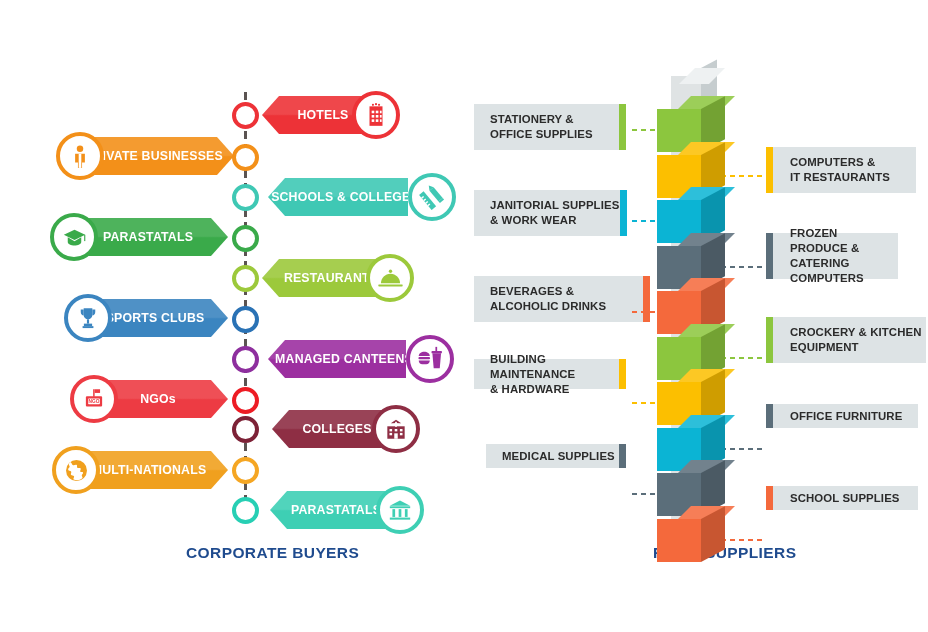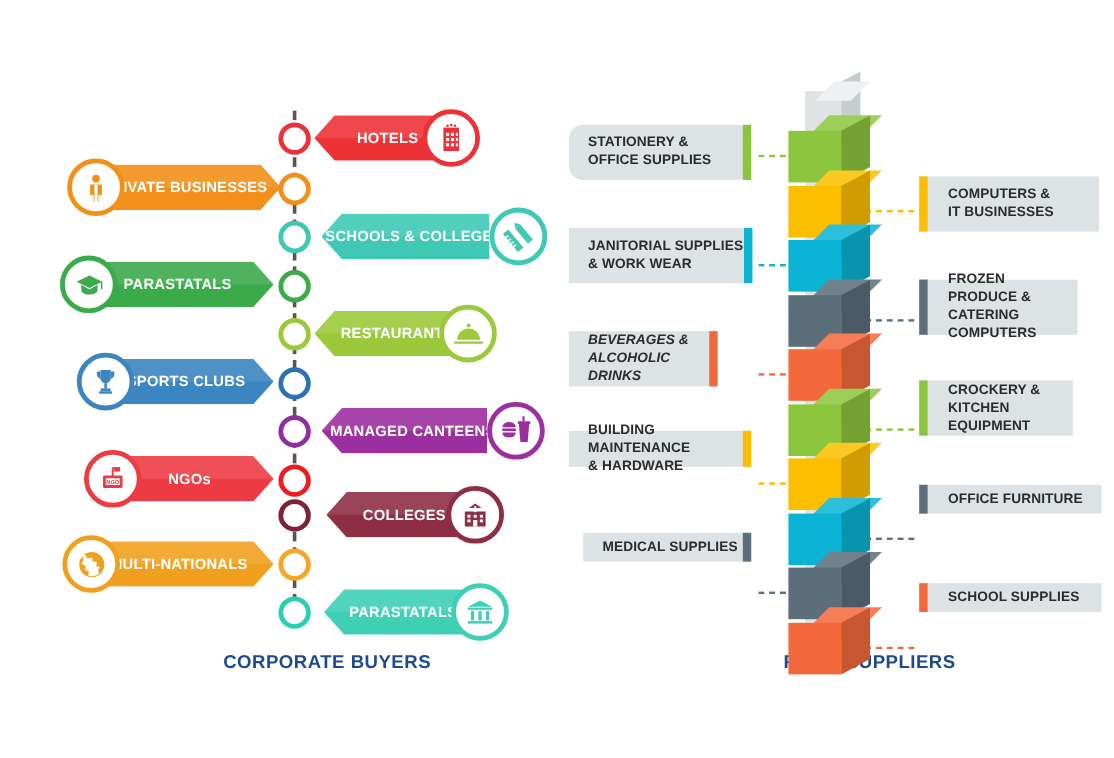--- a/index.html
+++ b/index.html
@@ -303,61 +303,61 @@
           <div class="left" style="background: rgb(91, 110, 122);"></div>
           <div class="right" style="background: rgb(75, 90, 100);"></div>
         </div>
         <div class="cube" style="top: 429.5px;">
           <div class="top" style="background: rgb(246, 126, 87);"></div>
           <div class="left" style="background: rgb(244, 105, 60);"></div>
           <div class="right" style="background: rgb(200, 86, 49);"></div>
         </div>
       </div>
     <div id="right-rows">
-        <div class="lbl left-lbl" style="left: 14px; top: 90px; width: 152px; height: 46px; border-radius: 12px;">
+        <div class="lbl left-lbl" style="left: 14px; top: 90px; width: 152px; height: 46px;">
           <div class="accent" style="background: rgb(140, 198, 62);"></div>
           <div>
             <div class="ltext">STATIONERY &amp;</div>
             <div class="ltext">OFFICE SUPPLIES</div>
           </div>
         </div>
         <div class="dash" style="color: rgb(140, 198, 62); top: 115px; left: 172px; width: 27px;"></div>
         <div class="lbl right-lbl" style="left: 306px; top: 133px; width: 150px; height: 46px;">
           <div class="accent" style="background: rgb(252, 191, 0);"></div>
           <div>
             <div class="ltext">COMPUTERS &amp;</div>
-            <div class="ltext">IT BUSINESSES</div>
+            <div class="ltext">IT RESTAURANTS</div>
           </div>
         </div>
         <div class="dash" style="color: rgb(252, 191, 0); top: 160.5px; left: 261px; width: 43px;"></div>
         <div class="lbl left-lbl" style="left: 14px; top: 176px; width: 153px; height: 46px;">
           <div class="accent" style="background: rgb(11, 180, 212);"></div>
           <div>
             <div class="ltext">JANITORIAL SUPPLIES</div>
             <div class="ltext">&amp; WORK WEAR</div>
           </div>
         </div>
         <div class="dash" style="color: rgb(11, 180, 212); top: 206px; left: 172px; width: 27px;"></div>
         <div class="lbl right-lbl" style="left: 306px; top: 219px; width: 132px; height: 46px;">
           <div class="accent" style="background: rgb(91, 110, 122);"></div>
           <div>
             <div class="ltext">FROZEN PRODUCE &amp;</div>
             <div class="ltext">CATERING COMPUTERS</div>
           </div>
         </div>
         <div class="dash" style="color: rgb(91, 110, 122); top: 251.5px; left: 261px; width: 43px;"></div>
-        <div class="lbl left-lbl" style="left: 14px; top: 262px; width: 124px; height: 46px; font-style: italic;">
+        <div class="lbl left-lbl" style="left: 14px; top: 262px; width: 176px; height: 46px;">
           <div class="accent" style="background: rgb(244, 105, 60);"></div>
           <div>
             <div class="ltext">BEVERAGES &amp;</div>
             <div class="ltext">ALCOHOLIC DRINKS</div>
           </div>
         </div>
         <div class="dash" style="color: rgb(244, 105, 60); top: 297px; left: 172px; width: 27px;"></div>
-        <div class="lbl right-lbl" style="left: 306px; top: 303px; width: 128px; height: 46px;">
+        <div class="lbl right-lbl" style="left: 306px; top: 303px; width: 160px; height: 46px;">
           <div class="accent" style="background: rgb(140, 198, 62);"></div>
           <div>
             <div class="ltext">CROCKERY &amp; KITCHEN</div>
             <div class="ltext">EQUIPMENT</div>
           </div>
         </div>
         <div class="dash" style="color: rgb(140, 198, 62); top: 342.5px; left: 261px; width: 43px;"></div>
         <div class="lbl left-lbl" style="left: 14px; top: 345px; width: 152px; height: 30px;">
           <div class="accent" style="background: rgb(252, 191, 0);"></div>
           <div>

